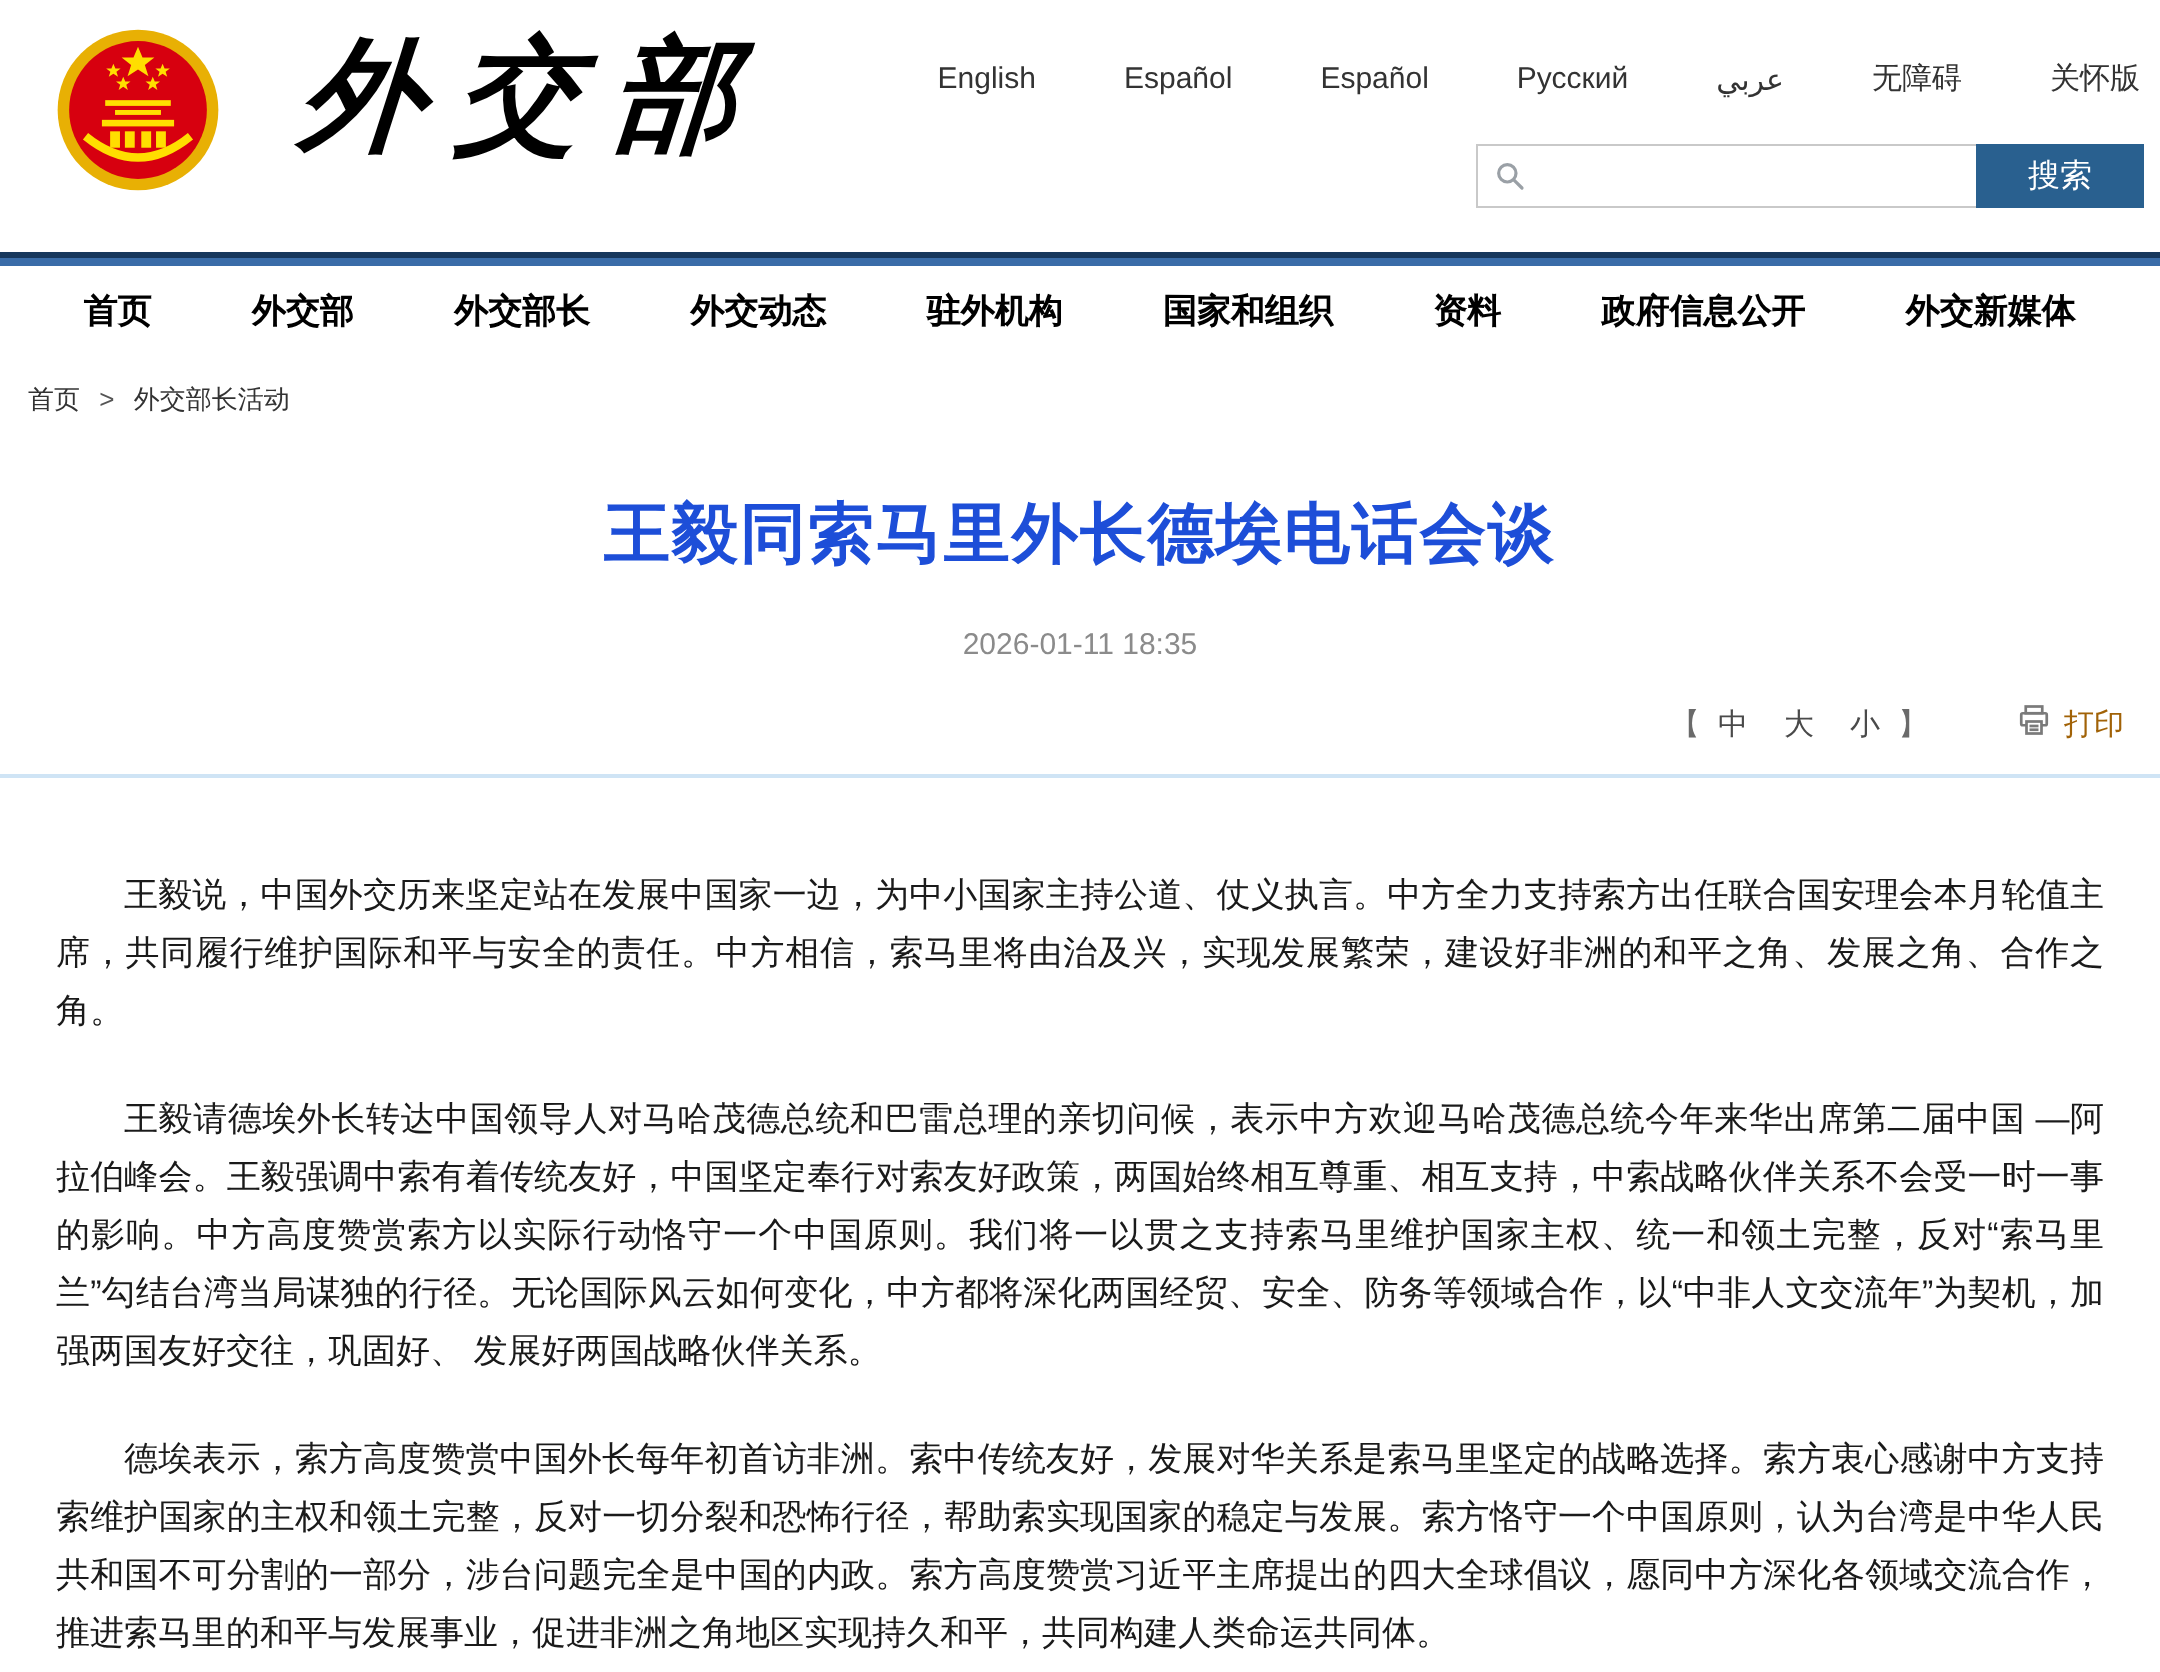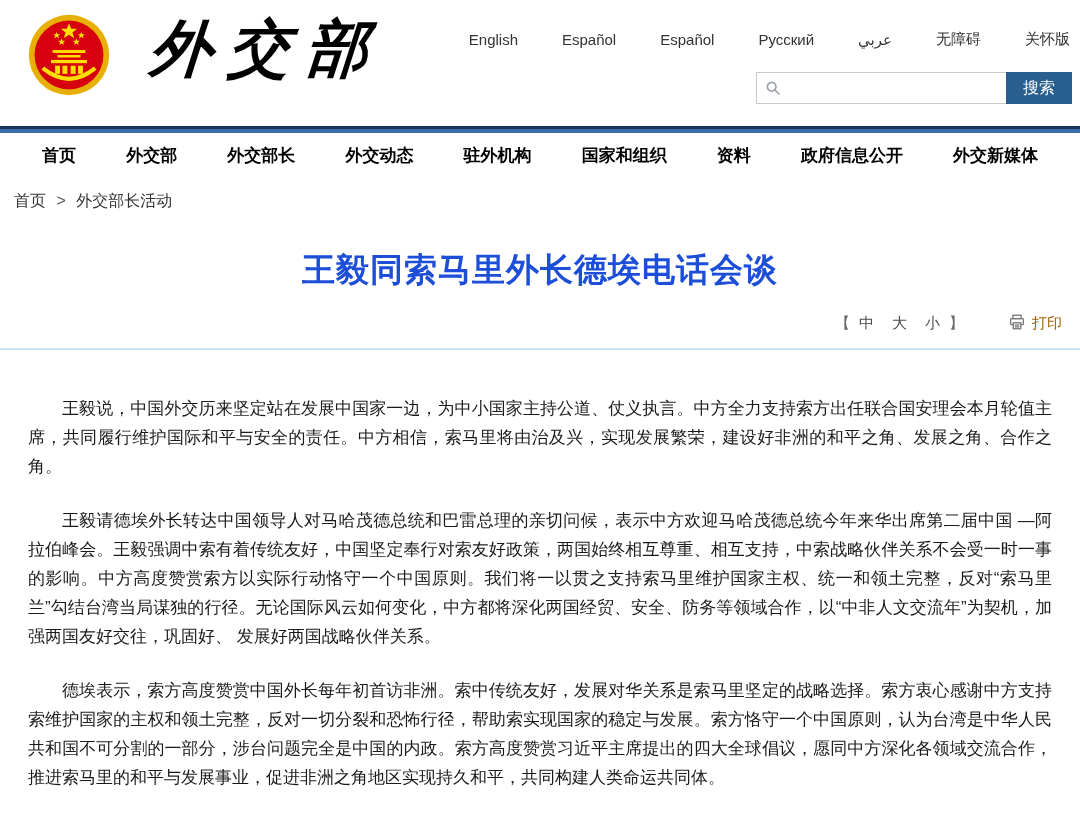--- a/index.html
+++ b/index.html
@@ -23,35 +23,35 @@
     gap:44px; font-size:15px; color:#333;
   }
   .searchbar { position:absolute; right:8px; top:72px; display:flex; align-items:center; }
   .search-wrap { position:relative; }
   .search-input {
     width:250px; height:32px; border:1px solid #c9c9c9; border-right:none;
     padding:0 8px 0 32px; font-size:14px; outline:none; color:#333; background:#fff;
   }
   .search-icon { position:absolute; left:9px; top:8px; pointer-events:none; }
   .search-btn {
-    width:66px; height:32px; border:none; background:#29608f; color:#fff;
+    width:84px; height:32px; border:none; background:#29608f; color:#fff;
     font-size:16px; cursor:pointer; font-family:inherit;
   }
 
   
   .topbar { height:7px; background:#3a6ca8; border-top:3px solid #17375c; }
   .main-nav {
     display:flex; justify-content:space-between; align-items:center;
     padding:0 42px; height:44px; font-size:17px; font-weight:700; color:#000;
     background:#fff;
   }
   .main-nav a { white-space:nowrap; }
 
   
-  .breadcrumb { margin:14px 0 0 14px; font-size:16px; color:#333; }
+  .breadcrumb { margin:14px 0 0 14px; font-size:13px; color:#333; }
   .breadcrumb .sep { margin:0 6px; color:#555; }
 
   
   .article-title { text-align:center; font-size:33px; font-weight:700; color:#1d4ed8; margin-top:36px; letter-spacing:1px; }
   .article-date { text-align:center; font-size:15px; color:#8b8b8b; margin-top:24px; }
   .article-tools {
     display:flex; justify-content:flex-end; align-items:center;
     margin:20px 18px 0 0; font-size:15px; color:#4a4a4a;
   }
   .article-tools .bracket { color:#6a6a6a; }
@@ -133,20 +133,21 @@
 </nav>
 
 <div class="breadcrumb">
   <a>首页</a>
   <span class="sep">&gt;</span>
   <a>外交部长活动</a>
 </div>
 
 <main>
   <h1 class="article-title">王毅同索马里外长德埃电话会谈</h1>
+  <div class="article-date">2026-01-11 18:35</div>
 
   <div class="article-tools">
     <span class="bracket">【</span>
     <a class="fontsize">中</a>
     <a class="fontsize">大</a>
     <a class="fontsize">小</a>
     <span class="bracket">】</span>
     <a class="print-button">
       <span>
         <svg viewBox="0 0 24 24" width="18" height="18" fill="none" stroke="#7a7a7a" stroke-width="1.8">

